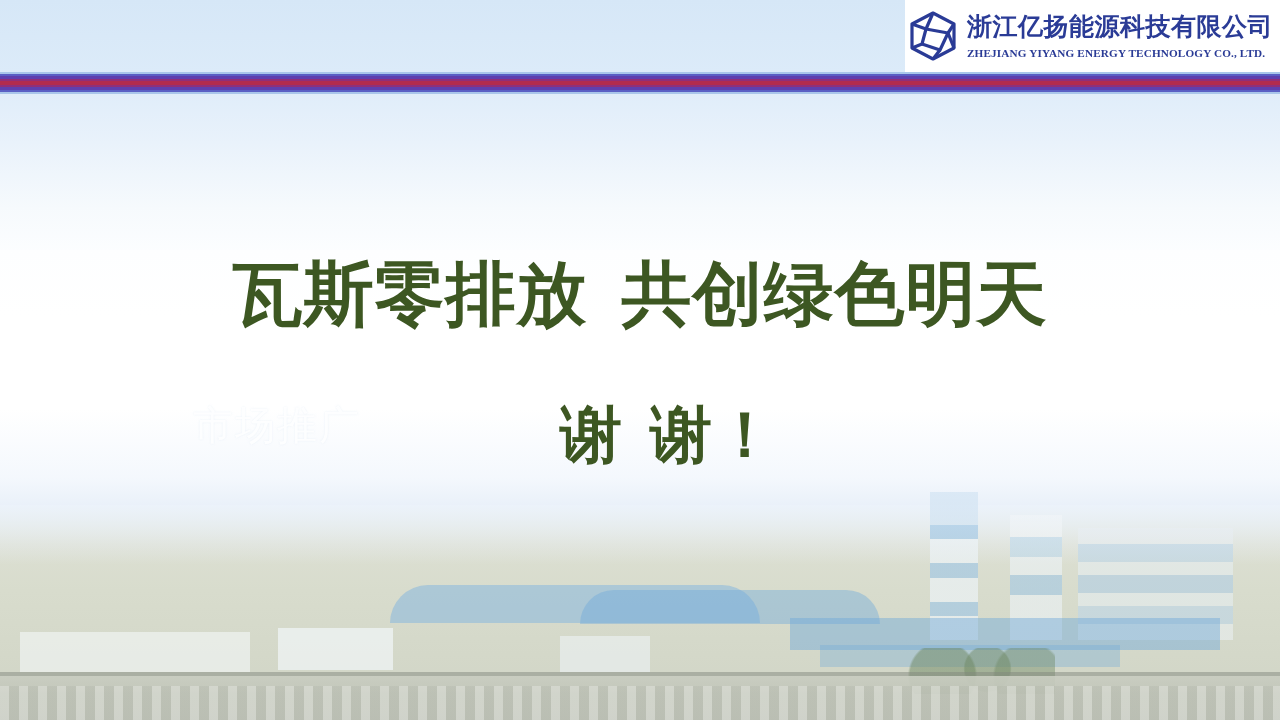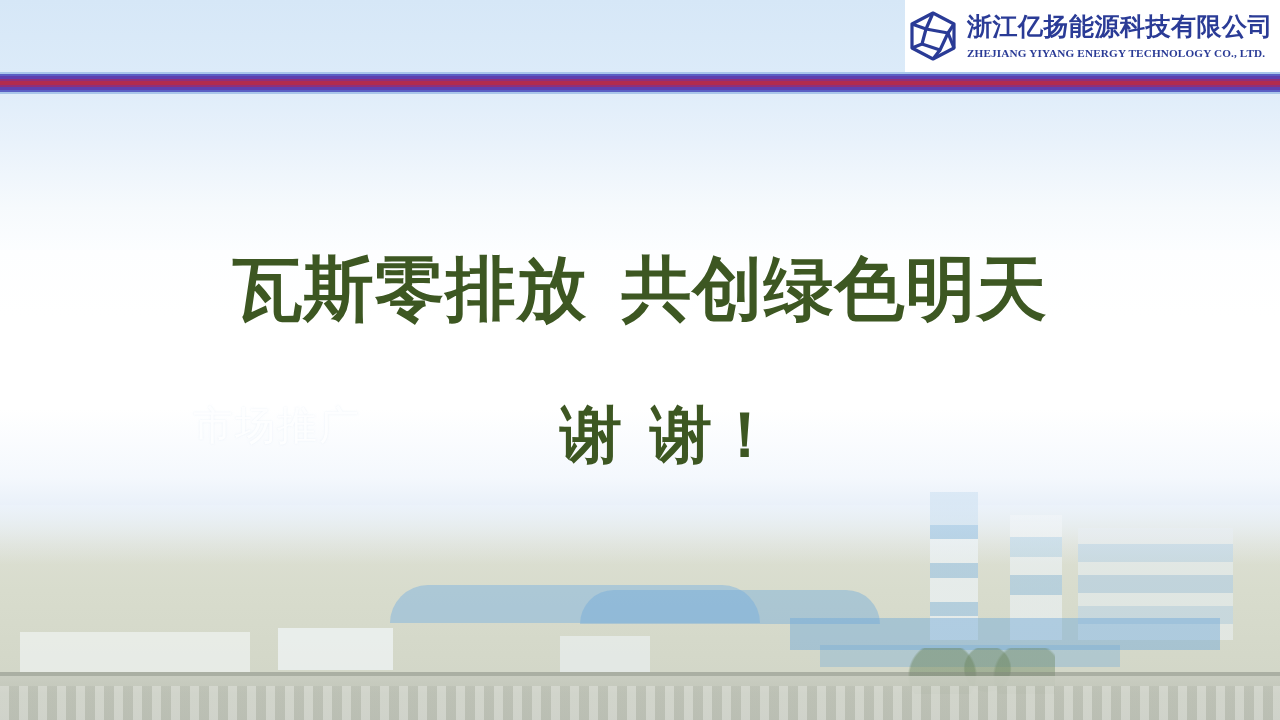--- a/index.html
+++ b/index.html
@@ -240,21 +240,21 @@
     letter-spacing: 2px;
     text-shadow: 0 0 2px rgba(226,236,246,0.7);
     user-select: none;
     white-space: nowrap;
   }
   .headline {
     position: absolute;
     left: 0; top: 258px;
     width: 1280px;
     text-align: center;
-    font-family: Liberation Mono, monospace;
+    font-family: Liberation Serif, serif;
     font-weight: bold;
     font-size: 70px;
     line-height: 1.05;
     color: #3d5722;
     letter-spacing: 1px;
     white-space: nowrap;
   }
   .headline .gap { display: inline-block; width: 34px; }
   .thanks {
     position: absolute;

